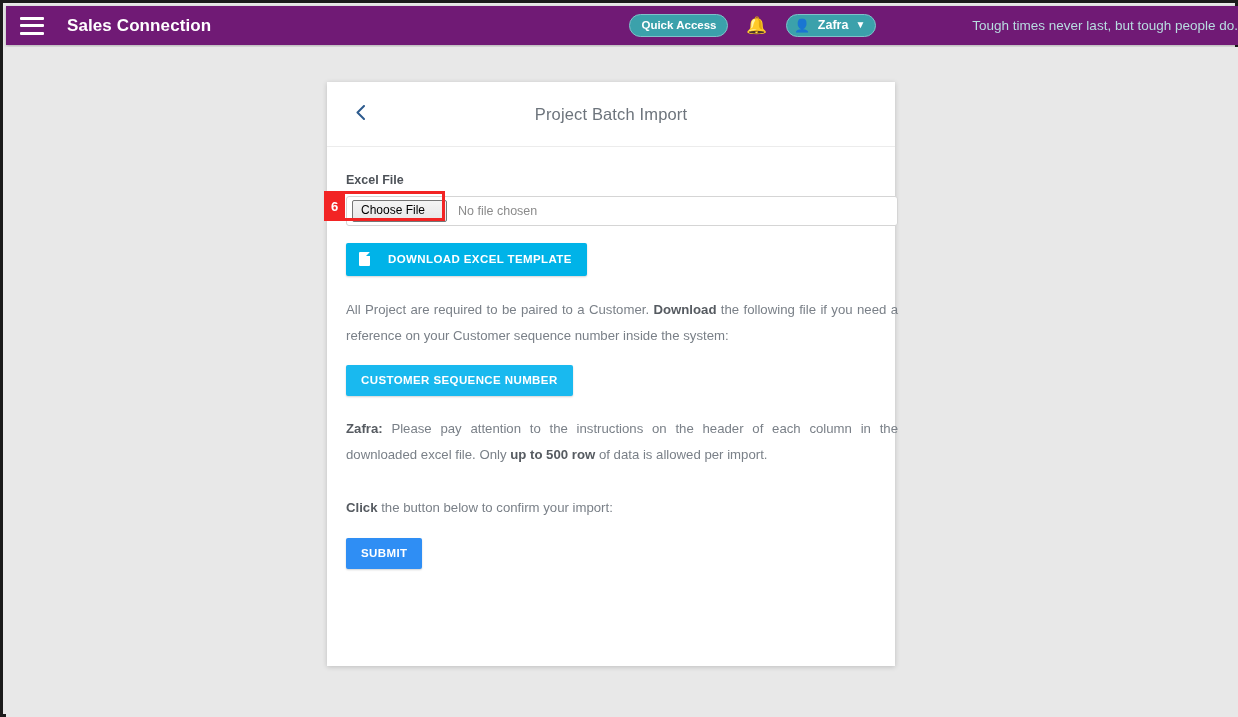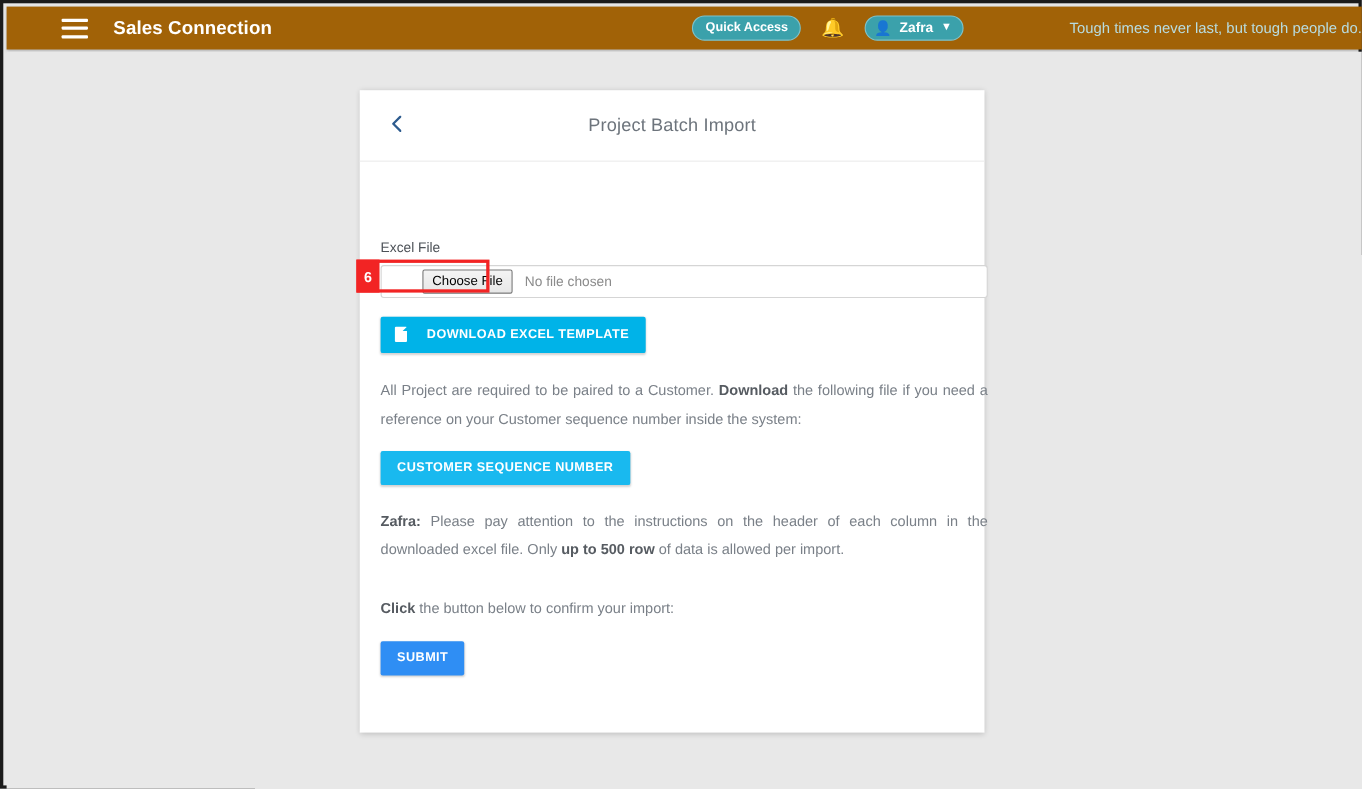--- a/index.html
+++ b/index.html
@@ -24,26 +24,25 @@
     border: 3px solid #1b1b1b;
     background: #e8e8e8;
   }
 
   
   #topbar {
     position: absolute;
     left: 3px; top: 3px;
     width: 1232px;
     height: 39px;
-    background: #a16207;
+    background: #701a75;
     display: flex;
     align-items: center;
     box-sizing: border-box;
     box-shadow: 0 1px 3px rgba(0,0,0,0.25);
-    padding-left: 36px;
   }
   .hamburger {
     margin-left: 14px;
     width: 24px;
     height: 18px;
     display: flex;
     flex-direction: column;
     justify-content: space-between;
     cursor: pointer;
   }
@@ -166,24 +165,23 @@
     color: #6d747c;
     letter-spacing: 0.15px;
   }
 
   #card-content {
     padding: 26px 19px 0 19px;
   }
 
   .field-label {
     font-size: 12.5px;
-    font-weight: normal;
+    font-weight: bold;
     color: #4d5258;
     margin-bottom: 9px;
-    margin-top: 45px;
   }
 
   
   #file-input-row {
     position: relative;
     width: 552px;
     height: 30px;
     box-sizing: border-box;
     border: 1px solid #d5d5d5;
     border-radius: 3px;
@@ -192,25 +190,24 @@
     align-items: center;
     padding-left: 5px;
   }
   #choose-file-button {
     font-family: "Liberation Sans", sans-serif;
     font-size: 12px;
     color: #000000;
     background: linear-gradient(#f4f4f4, #e7e7e7);
     border: 1px solid #767676;
     border-radius: 2px;
-    padding: 2px 8px 3px 8px;
+    padding: 2px 21px 3px 8px;
     cursor: pointer;
     white-space: nowrap;
     line-height: 1.25;
-    margin-left: 32px;
   }
   #no-file-chosen {
     font-size: 12.5px;
     color: #8b8b8b;
     margin-left: 11px;
     white-space: nowrap;
   }
 
   
   #annotation-box {

